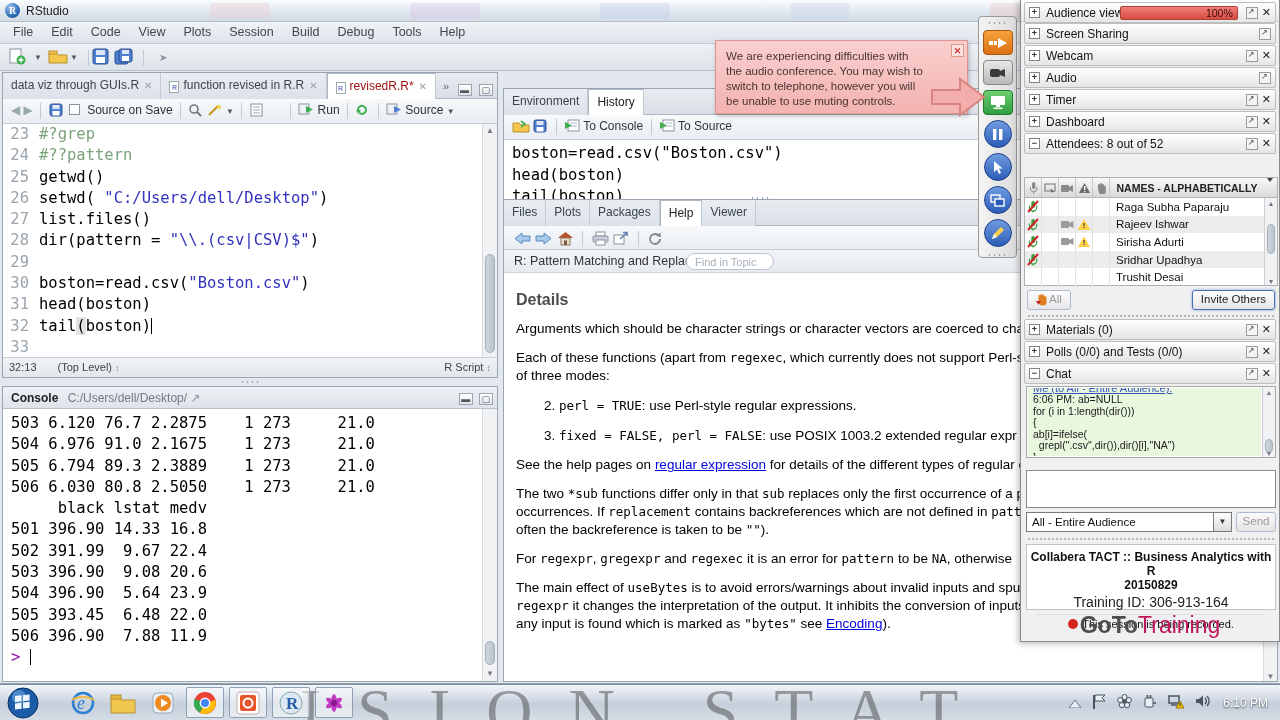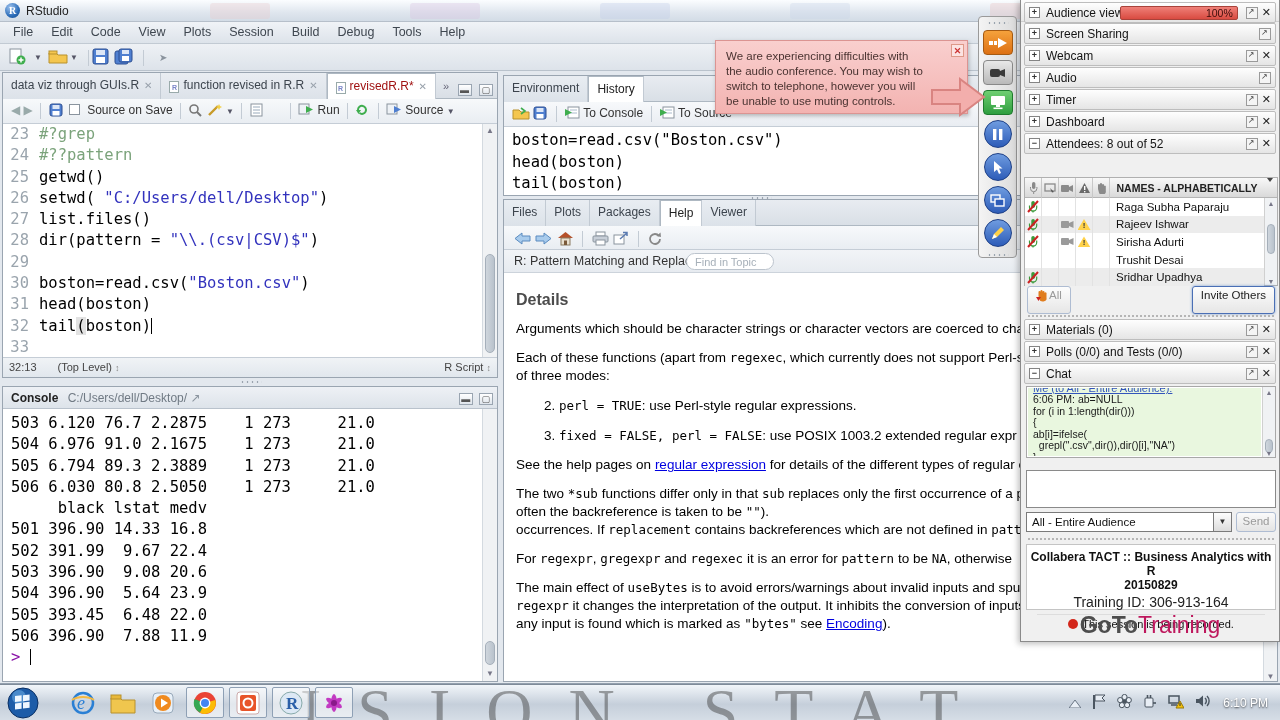--- a/index.html
+++ b/index.html
@@ -70,21 +70,21 @@
   .phead{position:absolute;left:0;top:0;right:0;height:22px;background:linear-gradient(#eef1f5,#dde3ea);
     border-bottom:1px solid #b9c2cc;padding:4px 6px 0 8px;font-size:12px;}
   .phead b{color:#222;}
   .ppath{color:#707a84;margin-left:6px;}
   .console-body{position:absolute;left:0;top:22px;right:15px;bottom:0;overflow:hidden;
     font-family:"DejaVu Sans Mono",monospace;font-size:15.5px;line-height:21.3px;padding:4px 0 0 8px;}
   .cline{white-space:pre;color:#000;}
   .prompt{color:#8a12a8;}
 
   
-  #env-pane{left:503px;top:75px;width:636px;height:121px;}
+  #env-pane{left:503px;top:88px;width:636px;height:121px;}
   .envtools{position:absolute;left:0;top:26px;right:0;height:25px;background:linear-gradient(#f7f9fb,#e9edf2);
     border-bottom:1px solid #c5cdd6;font-size:12px;color:#333;padding-top:4px;}
   .hist-body{position:absolute;left:0;top:51px;right:0;bottom:0;overflow:hidden;
     font-family:"DejaVu Sans Mono",monospace;font-size:15.5px;line-height:21.5px;padding:3px 0 0 8px;}
 
   
   #help-pane{left:503px;top:199px;width:775px;height:483px;}
   .helptools{position:absolute;left:0;top:26px;right:0;height:24px;background:linear-gradient(#f7f9fb,#e9edf2);
     border-bottom:1px solid #c5cdd6;padding-top:3px;}
   .topicbar{position:absolute;left:0;top:50px;right:0;height:23px;background:linear-gradient(#f2f4f7,#e7ebf0);
@@ -150,21 +150,21 @@
   .ath-cell{width:17px;height:20px;border-right:1px solid #c8c8c8;display:flex;align-items:center;justify-content:center;flex:none;}
   .ath-name{flex:1;font:bold 10.5px/20px "Liberation Sans",sans-serif;color:#222;text-align:center;}
   .att-row{display:flex;height:17.6px;align-items:center;font-size:11.5px;color:#111;}
   .att-row.alt{background:#ececec;}
   .att-cell{width:17px;flex:none;display:flex;align-items:center;justify-content:center;border-right:1px solid #e2e2e2;height:100%;}
   .att-name{flex:1;padding-left:6px;white-space:nowrap;overflow:hidden;}
   .att-scroll{position:absolute;right:0;top:20px;bottom:0;width:13px;background:#f0f2f4;border-left:1px solid #d0d0d0;}
   .warn-tri{position:relative;width:13px;height:11px;background:#ffd24a;clip-path:polygon(50% 0,100% 100%,0 100%);}
   .warn-tri i{position:absolute;left:5.2px;top:2px;font:bold 8px/9px "Liberation Sans",sans-serif;color:#333;font-style:normal;}
   .att-foot{position:absolute;left:3px;top:287px;width:254px;height:25px;display:flex;align-items:center;justify-content:space-between;padding:0 3px;}
-  .gbtn{height:28px;border:1px solid #88a6d4;border-radius:3px;background:linear-gradient(#fdfdfd,#e6e6e6);
+  .gbtn{height:20px;border:1px solid #88a6d4;border-radius:3px;background:linear-gradient(#fdfdfd,#e6e6e6);
     font-size:11.5px;color:#222;padding:2px 8px 0 8px;}
   .gbtn.disabled{color:#9a9a9a;border-color:#aebcd2;}
   .dotted{position:absolute;left:6px;width:248px;height:5px;background-image:radial-gradient(#b5b5b5 .8px,transparent 1px);background-size:4px 4px;}
 
   .chatbox{position:absolute;left:5px;top:386px;width:250px;height:72px;background:#fff;border:1px solid #a8a8a8;overflow:hidden;}
   .chat-green{position:absolute;left:1px;top:1px;right:14px;bottom:1px;background:#e9f7df;overflow:hidden;padding:0 0 0 5px;}
   .chat-from{font-size:11px;color:#3355bb;text-decoration:underline;margin-top:-6px;white-space:nowrap;}
   .chat-line{font-size:10.5px;line-height:11.5px;color:#1a1a1a;white-space:pre;}
   .chat-scroll{position:absolute;right:0;top:0;bottom:0;width:13px;background:#f0f2f4;border-left:1px solid #d0d0d0;}
   .chat-input{position:absolute;left:5px;top:470px;width:250px;height:38px;background:#fff;border:1px solid #8a8a8a;resize:none;}
@@ -441,22 +441,22 @@
       <div class="help-content">
         <div class="hheading">Details</div>
         <div id="help-lines">
             <div class="hline para"><span>Arguments which should be character strings or character vectors are coerced to chara</span></div>
             <div class="hline para"><span>Each of these functions (apart from </span><span class="seg-code">regexec</span><span>, which currently does not support Perl-st</span></div>
             <div class="hline wrap"><span>of three modes:</span></div>
             <div class="hline li"><span>2. </span><span class="seg-code">perl = TRUE</span><span>: use Perl-style regular expressions.</span></div>
             <div class="hline li"><span>3. </span><span class="seg-code">fixed = FALSE, perl = FALSE</span><span>: use POSIX 1003.2 extended regular expr</span></div>
             <div class="hline para"><span>See the help pages on </span><span class="seg-link">regular expression</span><span> for details of the different types of regular exp</span></div>
             <div class="hline para"><span>The two </span><span class="seg-code">*sub</span><span> functions differ only in that </span><span class="seg-code">sub</span><span> replaces only the first occurrence of a pa</span></div>
+            <div class="hline wrap"><span>occurrences. If </span><span class="seg-code">replacement</span><span> contains backreferences which are not defined in </span><span class="seg-code">patt</span></div>
             <div class="hline wrap"><span>often the backreference is taken to be </span><span class="seg-code">""</span><span>).</span></div>
-            <div class="hline wrap"><span>occurrences. If </span><span class="seg-code">replacement</span><span> contains backreferences which are not defined in </span><span class="seg-code">patt</span></div>
             <div class="hline para"><span>For </span><span class="seg-code">regexpr</span><span>, </span><span class="seg-code">gregexpr</span><span> and </span><span class="seg-code">regexec</span><span> it is an error for </span><span class="seg-code">pattern</span><span> to be </span><span class="seg-code">NA</span><span>, otherwise</span></div>
             <div class="hline para"><span>The main effect of </span><span class="seg-code">useBytes</span><span> is to avoid errors/warnings about invalid inputs and spurio</span></div>
             <div class="hline wrap"><span class="seg-code">regexpr</span><span> it changes the interpretation of the output. It inhibits the conversion of inputs with marked encodings, and is forced if</span></div>
             <div class="hline wrap"><span>any input is found which is marked as </span><span class="seg-code">"bytes"</span><span> see </span><span class="seg-link">Encoding</span><span>).</span></div>
           </div>
       </div>
       <div class="help-scroll">
         <div class="sthumb" style="top:18px;height:120px;"></div>
         <div class="sarr" style="position:absolute;bottom:0;width:100%;text-align:center;font-size:8px;color:#778;">▼</div>
       </div>
@@ -668,42 +668,42 @@
               </svg>
             </span>
             <span class="att-cell">
               <span class="warn-tri">
                 <i>!</i>
               </span>
             </span>
             <span class="att-cell"></span>
             <span class="att-name">Sirisha Adurti</span>
           </div>
-          <div class="att-row">
-            <span class="att-cell"></span>
-            <span class="att-cell"></span>
-            <span class="att-cell"></span>
-            <span class="att-cell"></span>
-            <span class="att-cell"></span>
-            <span class="att-name">Trushit Desai</span>
-          </div>
           <div class="att-row alt">
             <span class="att-cell">
               <svg width="12" height="13">
                 <rect x="4.3" y="1" width="3.6" height="7" rx="1.8" fill="#3a9a3a"></rect>
                 <path d="M2.5 5.5v2a3.6 3.6 0 0 0 7.2 0v-2" fill="none" stroke="#3a9a3a" stroke-width="1.2"></path>
                 <line x1="6" y1="10.5" x2="6" y2="12.5" stroke="#3a9a3a" stroke-width="1.2"></line>
                 <line x1="1" y1="12" x2="11" y2="1" stroke="#cc2222" stroke-width="2"></line>
               </svg>
             </span>
             <span class="att-cell"></span>
             <span class="att-cell"></span>
             <span class="att-cell"></span>
             <span class="att-cell"></span>
             <span class="att-name">Sridhar Upadhya</span>
+          </div>
+          <div class="att-row">
+            <span class="att-cell"></span>
+            <span class="att-cell"></span>
+            <span class="att-cell"></span>
+            <span class="att-cell"></span>
+            <span class="att-cell"></span>
+            <span class="att-name">Trushit Desai</span>
           </div>
         </div>
       <div class="att-scroll">
         <div class="sarr" style="text-align:center;font-size:7px;color:#778;line-height:12px;">▲</div>
         <div class="sthumb" style="top:26px;height:30px;"></div>
         <div class="sarr" style="position:absolute;bottom:0;width:100%;text-align:center;font-size:7px;color:#778;">▼</div>
       </div>
     </div>
     <div class="att-foot">
       <span class="gbtn disabled">

